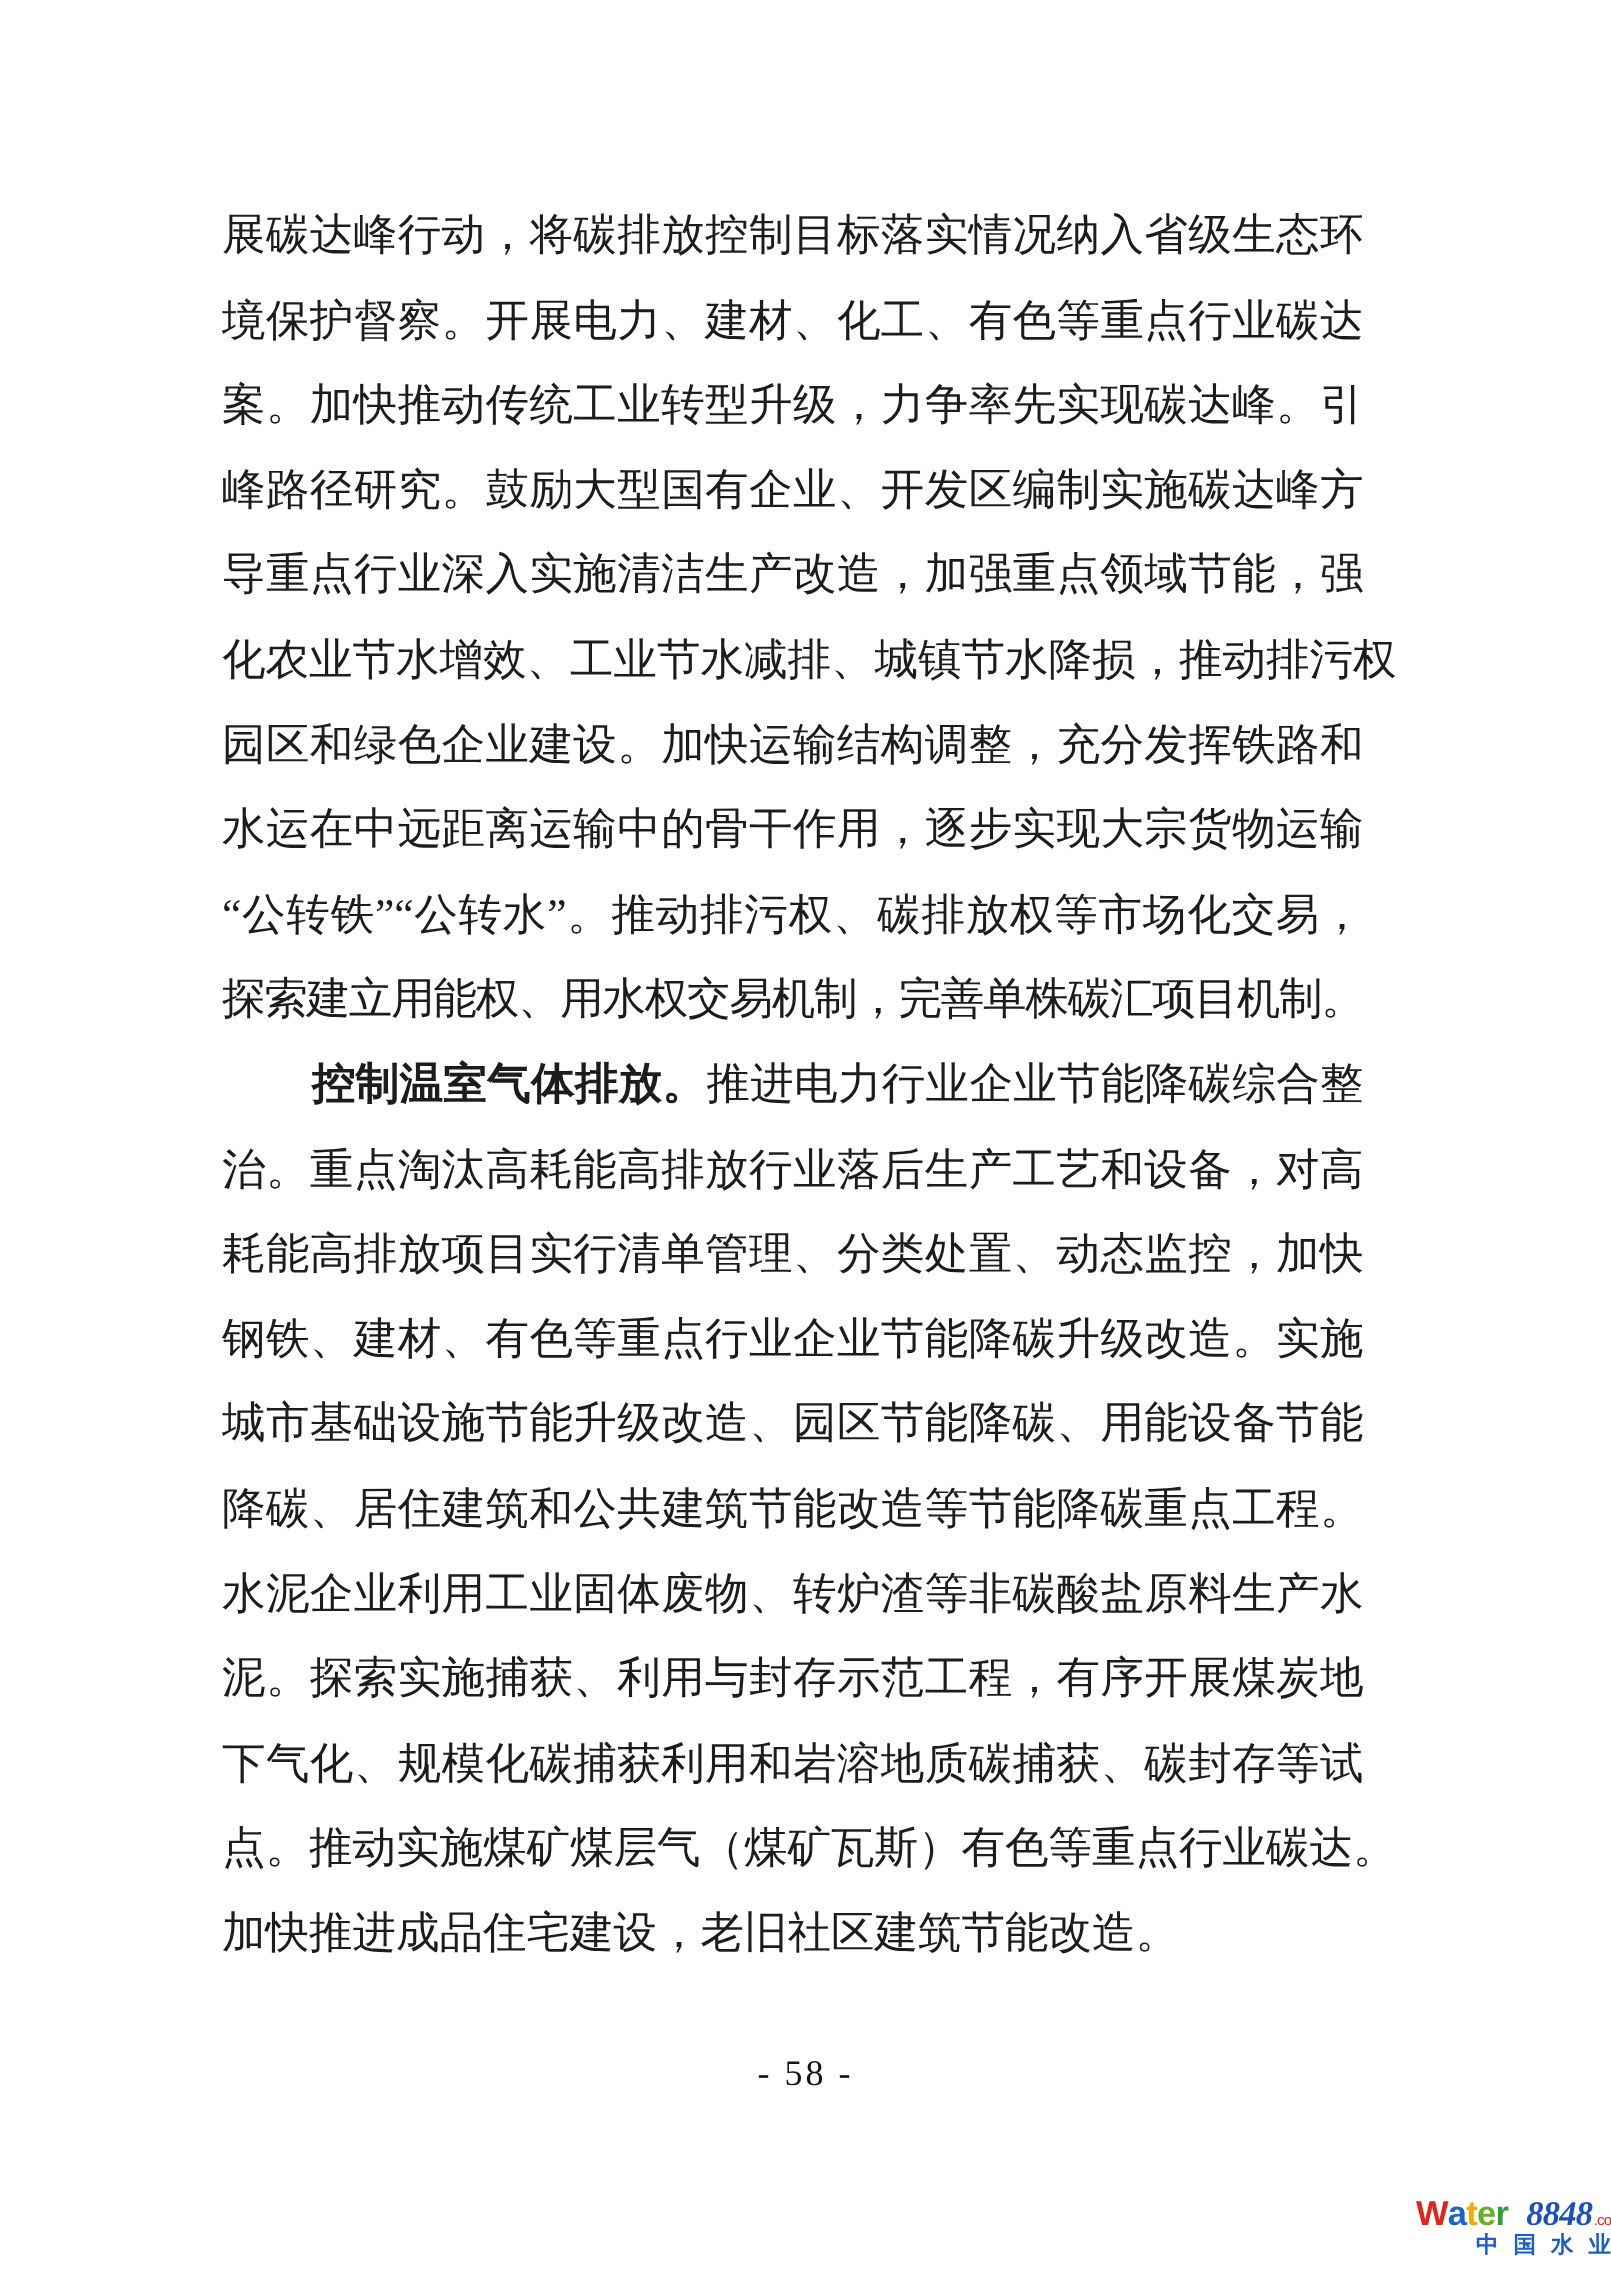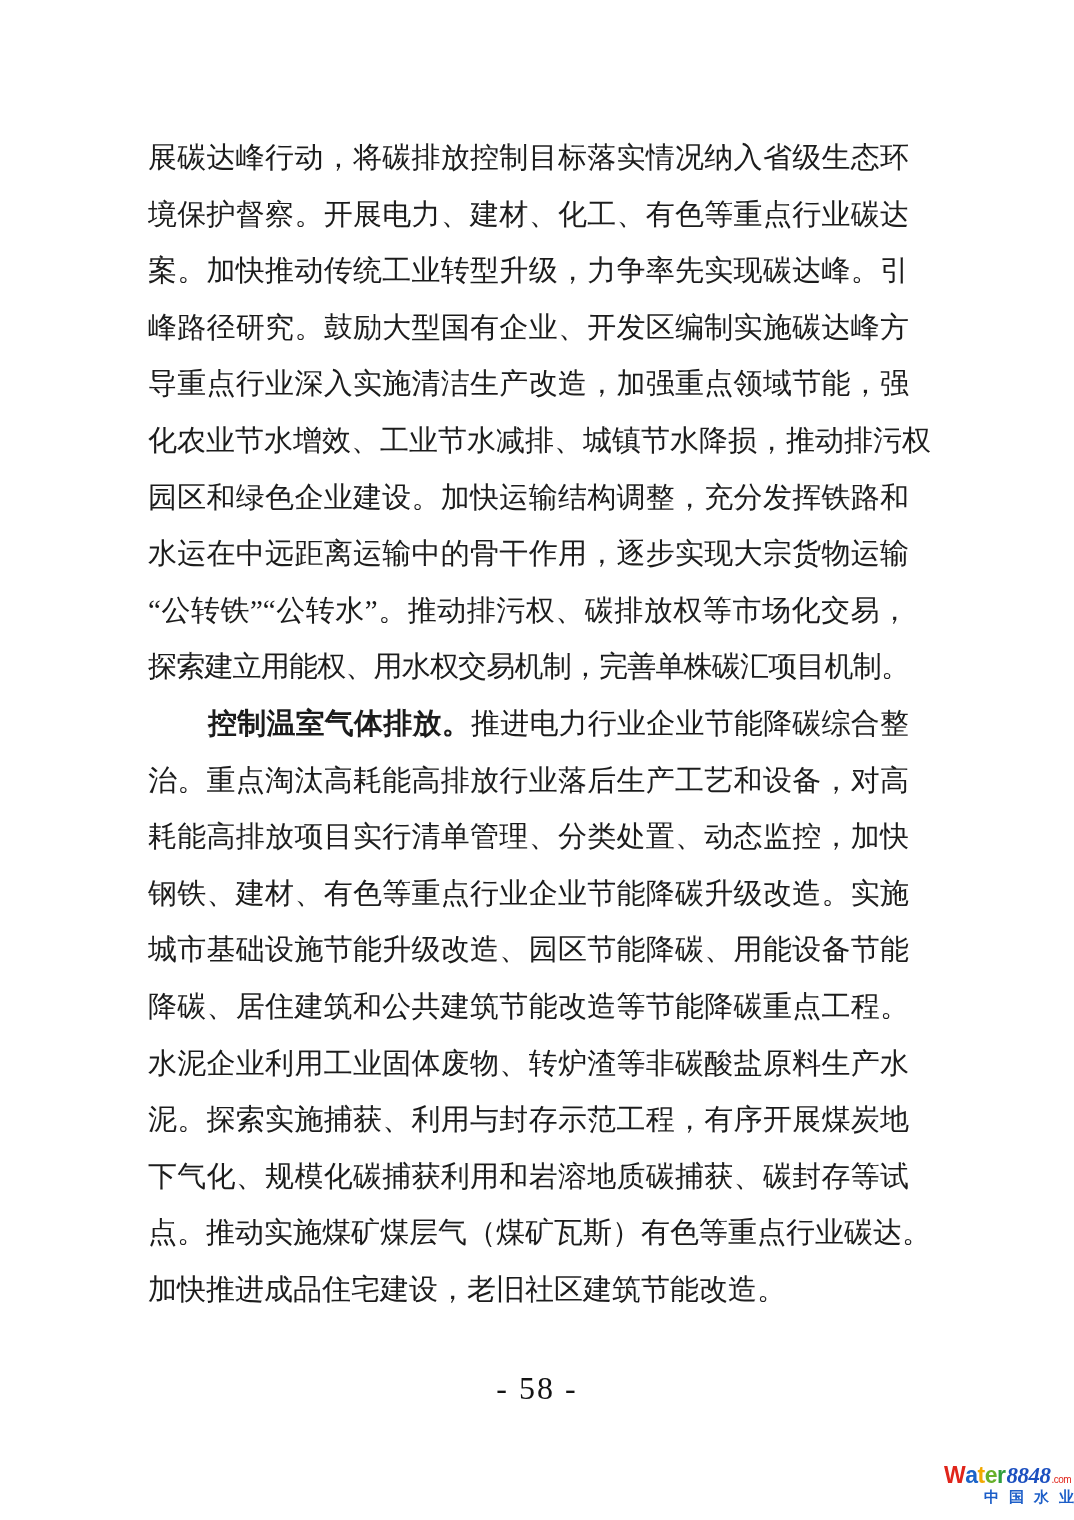--- a/index.html
+++ b/index.html
@@ -40,21 +40,21 @@
   }
   .lead-bold {
     font-weight: 700;
   }
   .pageno {
     position: absolute;
     left: 0;
     top: 1370px;
     width: 100%;
     text-align: center;
-    font-size: 32px;
+    font-size: 24px;
     letter-spacing: 2px;
     color: #141414;
   }
   .watermark {
     position: absolute;
     left: 944px;
     top: 1464px;
     width: 128px;
     line-height: 1;
   }
@@ -65,21 +65,21 @@
     white-space: nowrap;
     display: flex;
     align-items: baseline;
     letter-spacing: -0.5px;
   }
   .wordmark .numeral {
     font-family: "Liberation Serif", serif;
     font-style: italic;
     font-weight: 700;
     font-size: 23px;
-    margin-left: 1px;
+    margin-left: 12px;
   }
   .wordmark .tld {
     font-size: 10px;
     font-weight: 400;
     margin-left: 1px;
   }
   .subtitle {
     margin-top: 2px;
     font-family: "Liberation Sans", "DejaVu Sans", sans-serif;
     font-weight: 700;

